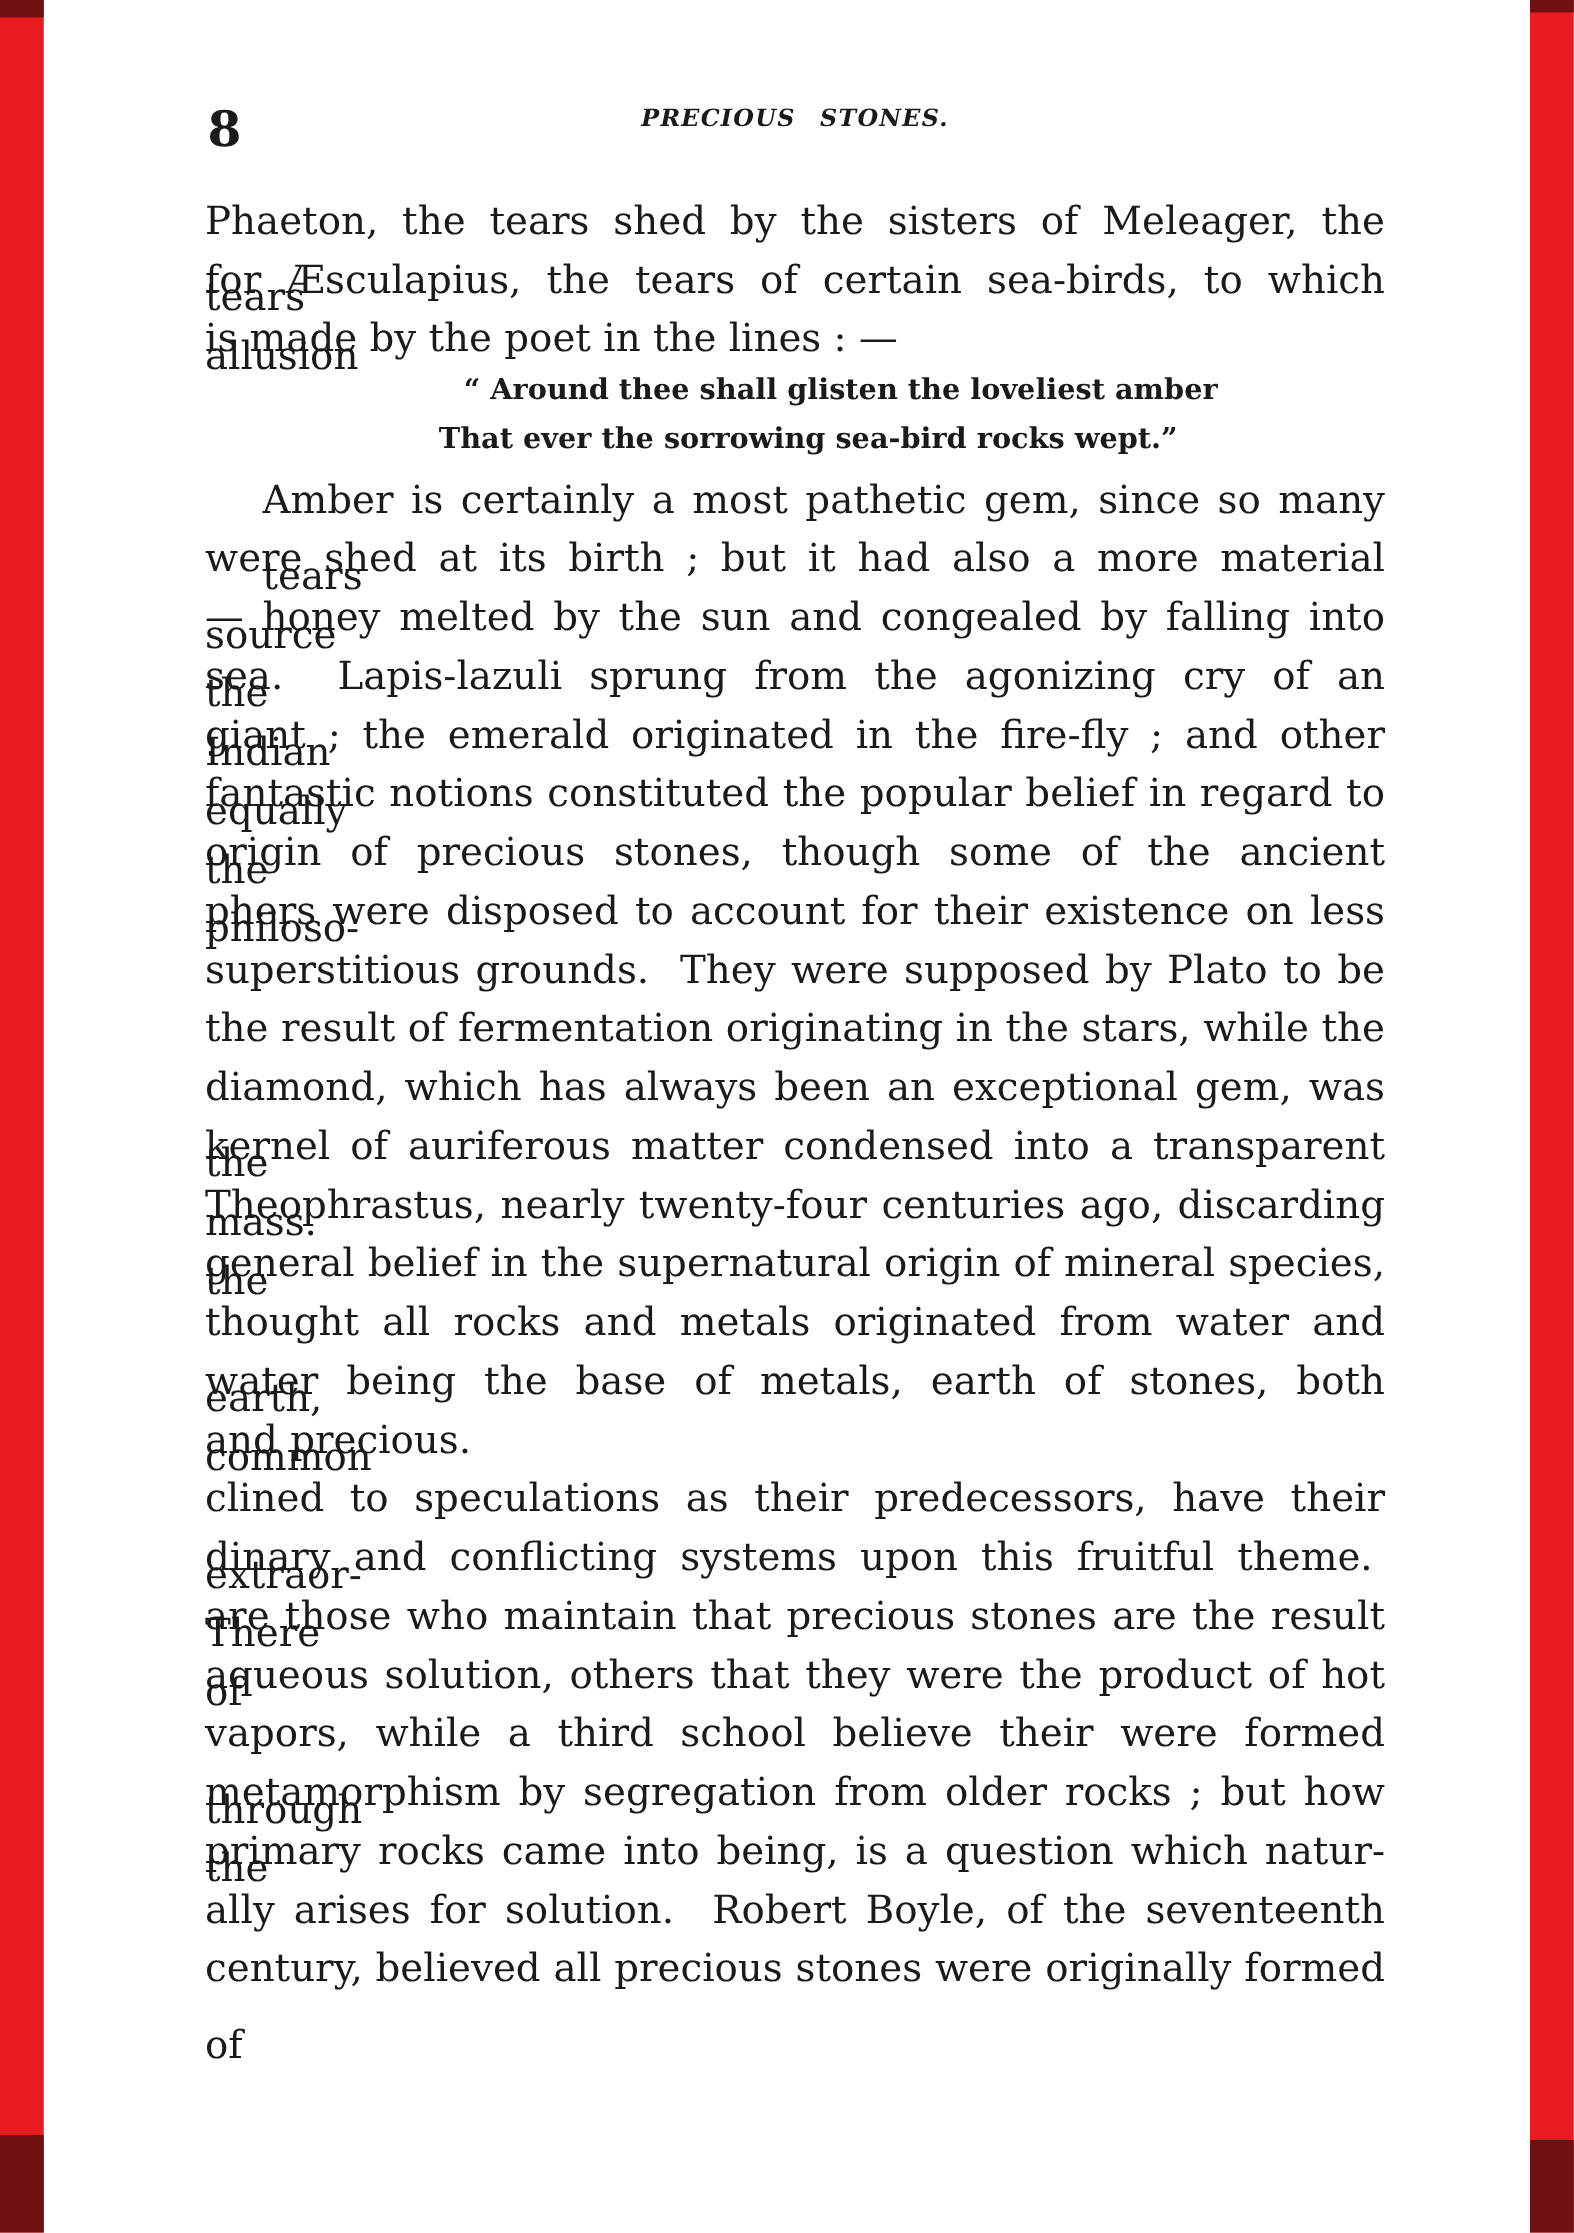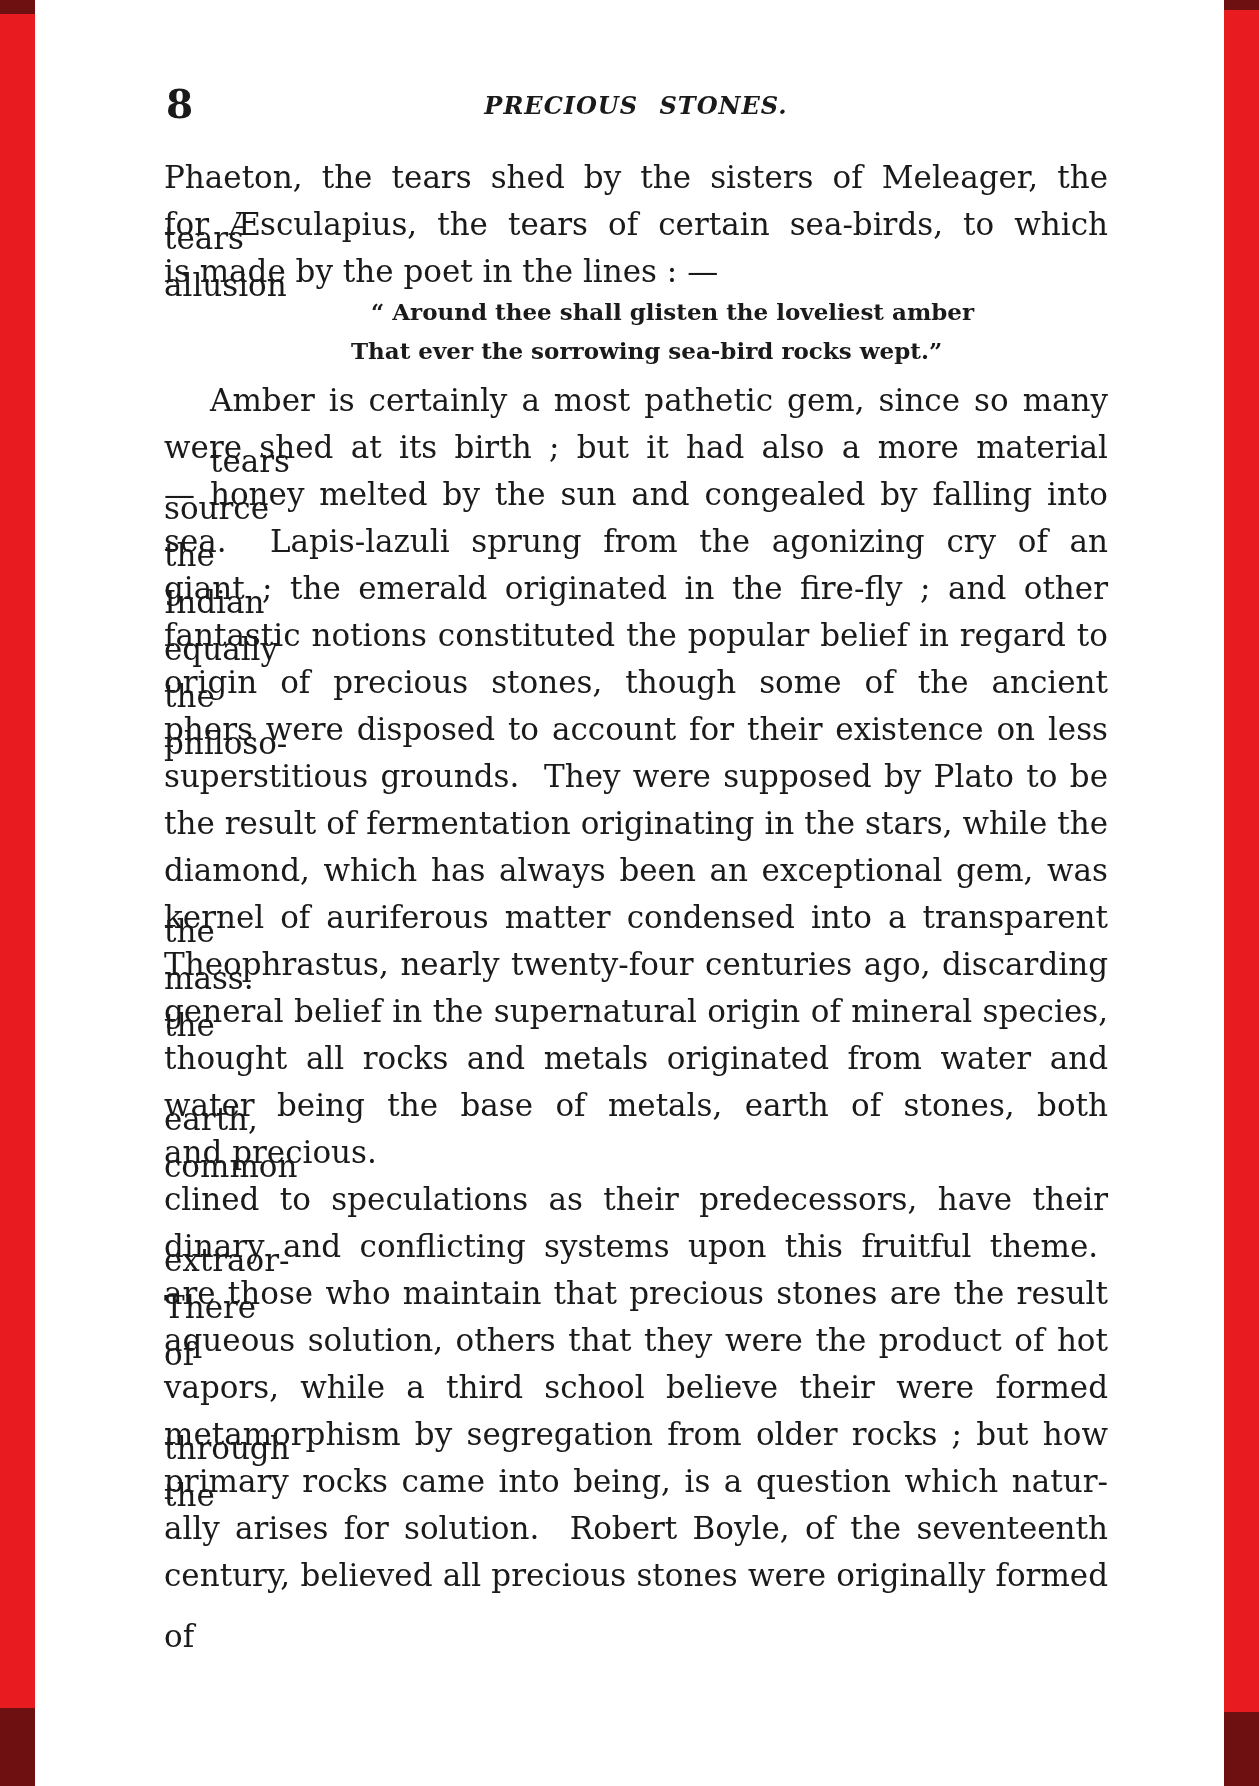--- a/index.html
+++ b/index.html
@@ -23,24 +23,24 @@
 
   
   .page-col { position: absolute; left: 164px; top: 0; width: 944px; }
 
   .header { position: relative; height: 147px; }
   .pagenum {
     position: absolute; left: 2px; top: 84px;
     font-size: 39px; font-weight: bold; line-height: 40px;
   }
   .running-title {
-    position: absolute; top: 92px; left: 0; width: 100%;
+    position: absolute; top: 81px; left: 0; width: 100%;
     text-align: center;
     font-style: italic; font-weight: bold;
-    font-size: 24px; line-height: 28px;
+    font-size: 19px; line-height: 28px;
     letter-spacing: 1px; word-spacing: 12px;
   }
 
   .para { font-size: 31px; }
   .para .jl, .para .ll {
     height: 47px; line-height: 61px;
     white-space: nowrap;
   }
   .para .jl {
     text-align: justify; text-align-last: justify;

